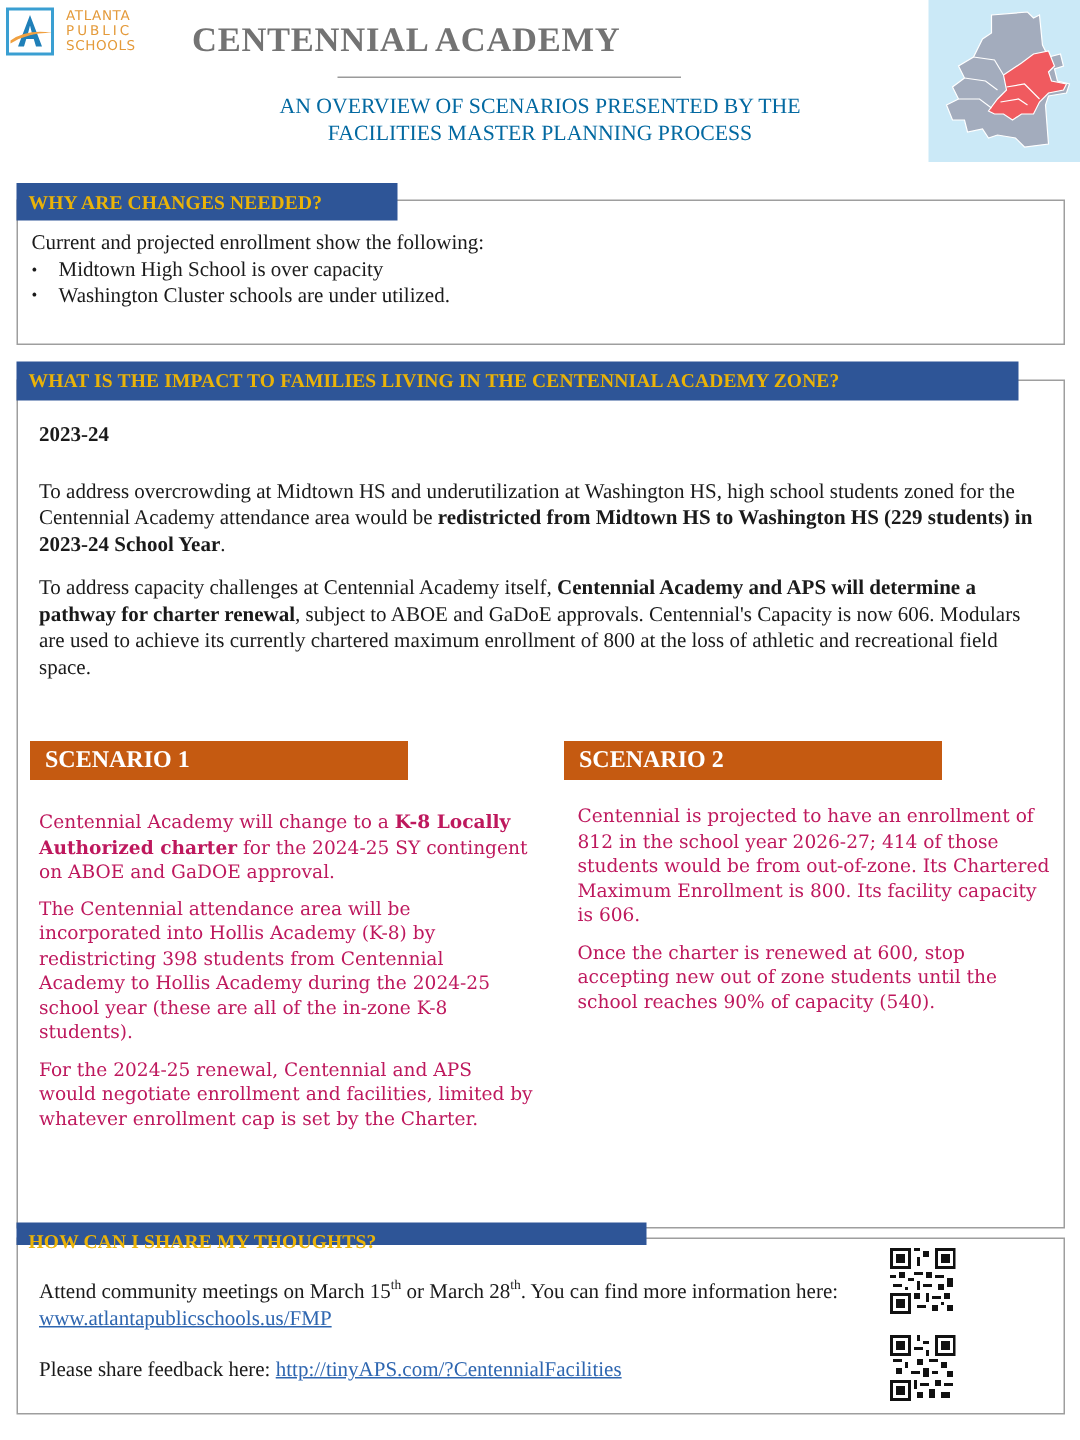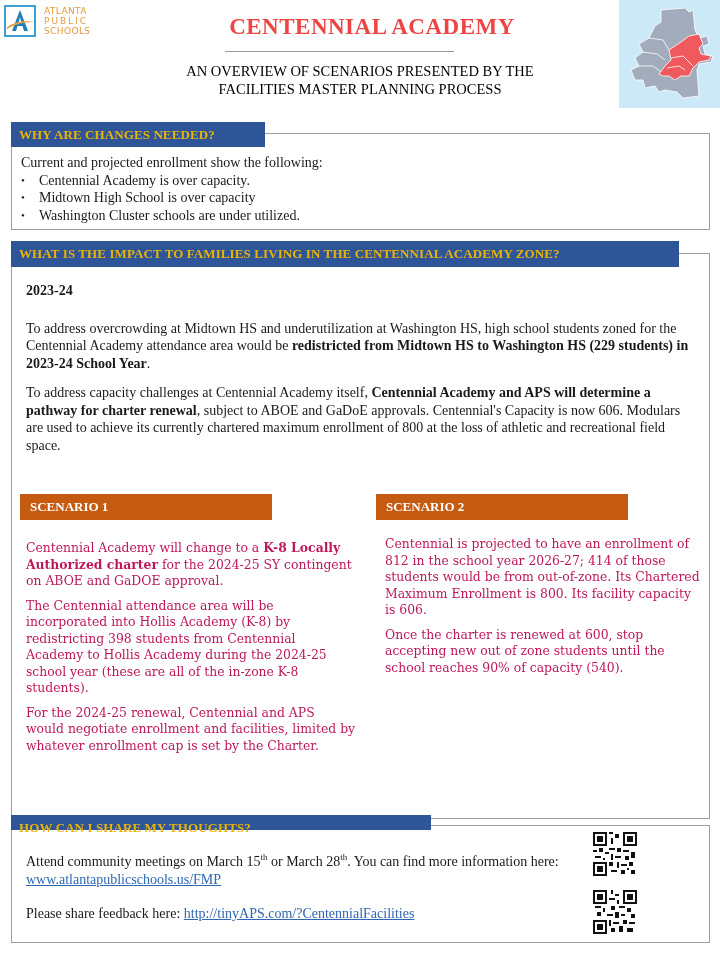--- a/index.html
+++ b/index.html
@@ -17,46 +17,46 @@
     border: 2px solid #3a9fd2; box-sizing: border-box; background: #fff;
   }
   .logo-text {
     position: absolute; left: 40px; top: 1px;
     font-family: "DejaVu Sans", "Liberation Sans", sans-serif;
     font-size: 9px; line-height: 10px; color: #e49a3a; letter-spacing: 0.4px;
   }
 
   
   .title {
-    left: 152px; width: 440px; top: 14px; text-align: center;
-    font-family: "Liberation Serif", "DejaVu Serif", serif;
-    font-weight: bold; font-size: 23px; letter-spacing: 0.5px; color: #ef4444;
+    left: 128px; width: 440px; top: 14px; 
+    font-family: "Liberation Serif", "DejaVu Serif", serif;
+    font-weight: bold; font-size: 23px; letter-spacing: 0.5px; color: #737373;
   }
   .title-rule { left: 225px; top: 51px; width: 229px; height: 1px; background: #9a9a9a; }
   .subtitle {
     left: 140px; width: 440px; top: 62px; text-align: center;
     font-family: "Liberation Serif", "DejaVu Serif", serif;
-    font-size: 14.5px; line-height: 18px; color: #000000;
+    font-size: 14.5px; line-height: 18px; color: #0369a1;
   }
 
   
   .map { left: 619px; top: 0; width: 101px; height: 108px; background: #cbe9f7; }
 
   
   .box { border: 1px solid #9e9e9e; background: #fff; box-sizing: border-box; }
   .section-header {
     background: #2e5597; color: #eab308; font-weight: bold;
     font-family: "Liberation Serif", "DejaVu Serif", serif;
     font-size: 13px; line-height: 25px; padding-left: 8px; box-sizing: border-box;
     letter-spacing: 0.1px;
   }
   .scenario-header {
     background: #c55a11; color: #fff; font-weight: bold;
     font-family: "Liberation Serif", "DejaVu Serif", serif;
-    font-size: 13px; line-height: 25px; padding-left: 10px; box-sizing: border-box;
+    font-size: 16px; line-height: 25px; padding-left: 10px; box-sizing: border-box;
   }
 
   .body-text {
     font-family: "Liberation Serif", "DejaVu Serif", serif;
     font-size: 14px; line-height: 17.5px; color: #1a1a1a;
   }
   .scen-text {
     font-family: "DejaVu Serif", "Liberation Serif", serif;
     font-size: 12.4px; line-height: 16.5px; color: #be185d;
   }
@@ -109,21 +109,20 @@
     <path d="M48 68 L60 66 L66 70" fill="none" stroke="#ffffff" stroke-width="0.8"></path>
     <path d="M30 38 L44 40 L50 50 M24 52 L38 54 L46 60 M20 66 L34 66 L42 72" fill="none" stroke="#ffffff" stroke-width="0.8"></path>
   </svg>
 </div>
 
 <div class="abs box" style="left:11px; top:133px; width:699px; height:97px;"></div>
 <div class="abs section-header" style="left:11px; top:122px; width:254px; height:25px;">WHY ARE CHANGES NEEDED?</div>
 <div class="abs body-text" style="left:21px; top:154px; width:680px;">
   <p>Current and projected enrollment show the following:</p>
   <ul class="bullets">
-    <li>Centennial Academy is over capacity.</li>
     <li>Midtown High School is over capacity</li>
     <li>Washington Cluster schools are under utilized.</li>
   </ul>
 </div>
 
 <div class="abs box" style="left:11px; top:253px; width:699px; height:566px;"></div>
 <div class="abs section-header" style="left:11px; top:241px; width:668px; height:26px;">WHAT IS THE IMPACT TO FAMILIES LIVING IN THE CENTENNIAL ACADEMY ZONE?</div>
 
 <div class="abs body-text" style="left:26px; top:282px; width:670px;">
   <div class="year" style="margin-bottom:20px;">2023-24</div>

